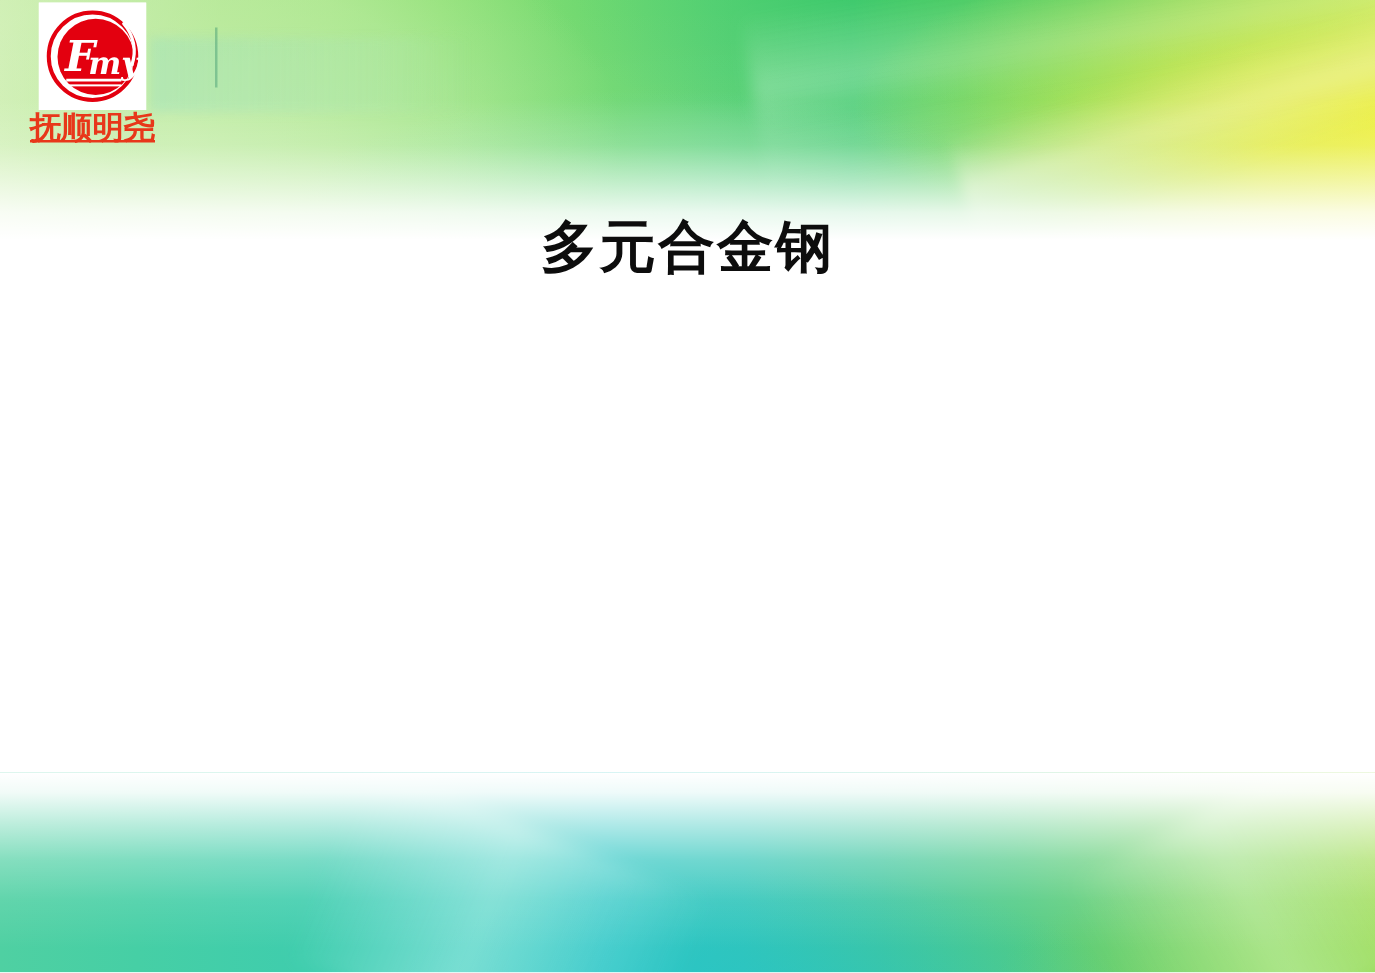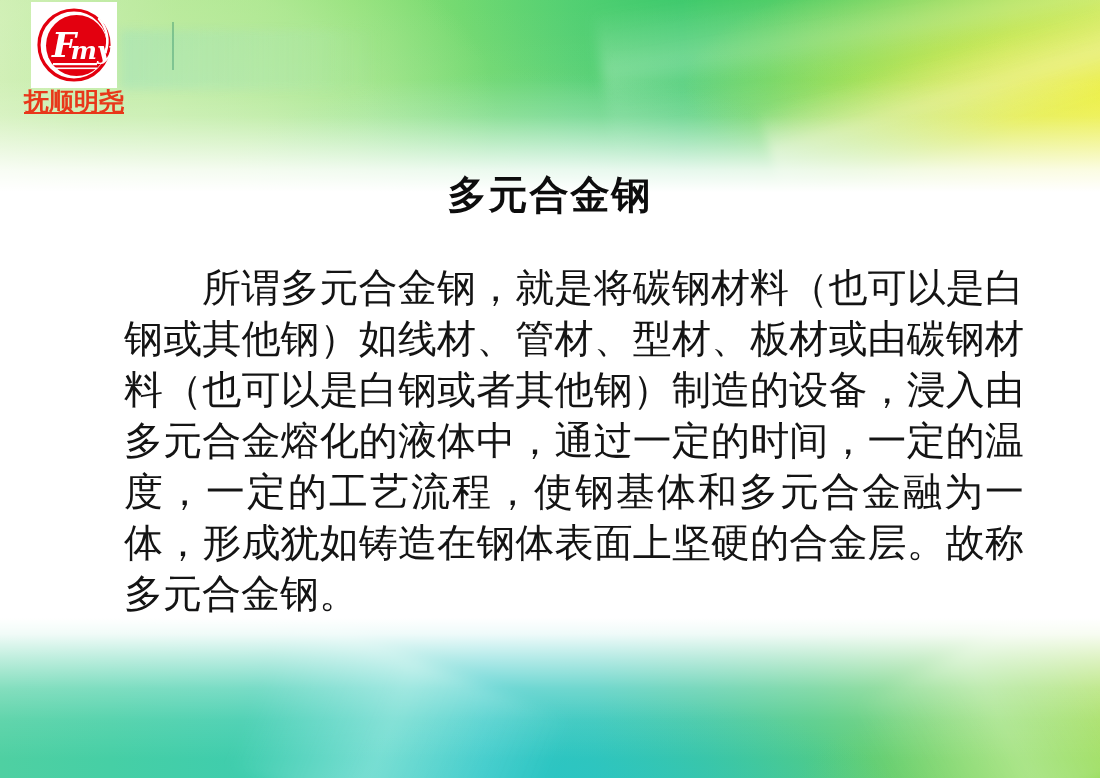--- a/index.html
+++ b/index.html
@@ -232,21 +232,21 @@
     width: 1100px;
     height: 778px;
     z-index: 8;
   }
   .slide-title {
     position: absolute;
     left: 0;
     top: 168px;
     width: 1100px;
     text-align: center;
-    font-size: 39px;
+    font-size: 45px;
     font-weight: bold;
     color: #0d0d0d;
     letter-spacing: 2px;
     font-family: "DejaVu Sans", "Liberation Sans", sans-serif;
   }
   .body-text {
     position: absolute;
     left: 124px;
     top: 262px;
     width: 900px;
@@ -298,16 +298,15 @@
         <text x="60" y="57" font-family="DejaVu Serif, Liberation Serif, serif" font-size="25" font-weight="bold" font-style="italic" fill="#ffffff" text-anchor="middle">my</text>
         <rect x="22" y="61" width="44" height="2.2" fill="#ffffff"></rect>
         <rect x="22" y="65.5" width="44" height="1.6" fill="#ffffff"></rect>
       </svg>
     </div>
     <div class="logo-word">抚顺明尧</div>
   </div>
 
   <div class="content">
     <div class="slide-title">多元合金钢</div>
-    <div class="body-text">所谓多元合金钢，就是将碳钢材料（也可以是白钢或其他钢）如线材、管材、型材、板材或由碳钢材料（也可以是白钢或者其他钢）制造的设备，浸入由多元合金熔化的液体中，通过一定的时间，一定的温度，一定的工艺流程，使钢基体和多元合金融为一体，形成犹如铸造在钢体表面上坚硬的合金层。故称多元合金钢。</div>
   </div>
 
 </div>
 
 </body></html>

